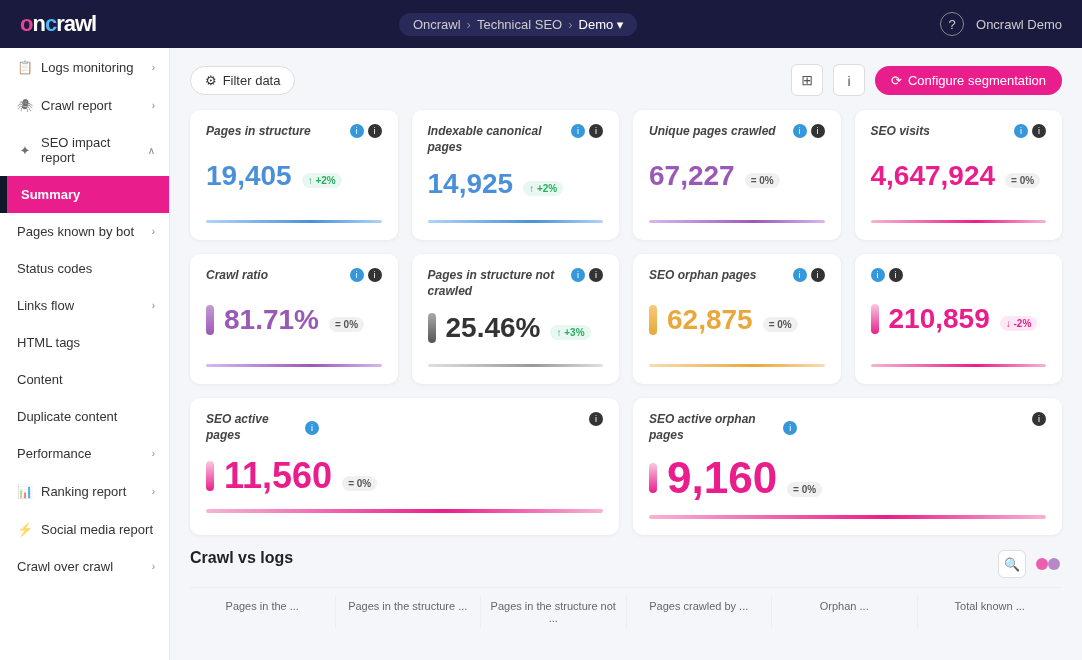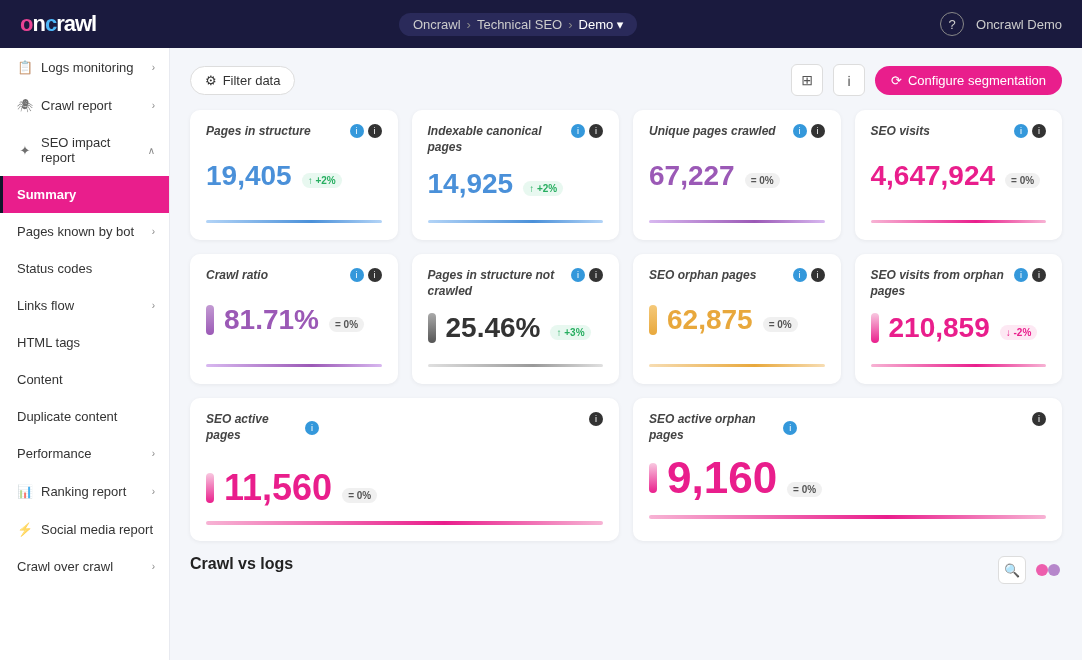--- a/index.html
+++ b/index.html
@@ -71,21 +71,21 @@
       padding: 11px 14px;
       font-size: 13px;
       color: #333;
       cursor: pointer;
       border-left: 3px solid transparent;
     }
     .sidebar-item.active {
       background: #e91e8c;
       color: white;
       font-weight: 600;
-      border-left: 3px solid #0f172a;
+      border-left: 7px solid #0f172a;
     }
     .sidebar-item .icon {
       width: 16px; height: 16px; margin-right: 8px; opacity: 0.7;
       display: inline-flex; align-items: center; justify-content: center;
     }
     .sidebar-item-inner { display: flex; align-items: center; }
     .chevron { font-size: 10px; color: #888; }
 
     
     .main {
@@ -543,21 +543,20 @@
           <span class="card-value val-orange">62,875</span>
           <span class="card-badge badge-gray">= 0%</span>
         </div>
         <div class="card-sparkline">
             <div class="sparkline-bar sp-orange"></div>
           </div>
       </div>
 
       <div class="card">
         <div class="card-header">
-          <span class="card-title">SEO visits from orphan pages</span>
           <div class="header-info-row">
             <span class="circle-info">i</span>
             <span class="circle-info-dark">i</span>
           </div>
         </div>
         <div class="card-value-row">
           <span class="card-thumb thumb-pink-light"></span>
           <span class="card-value val-pink">210,859</span>
           <span class="card-badge badge-red">↓ -2%</span>
         </div>
@@ -571,21 +570,21 @@
       <div class="card-wide">
         <div class="card-header">
           <div class="header-info-row">
             <span class="card-title">SEO active pages</span>
             <span class="circle-info">i</span>
           </div>
           <div class="header-info-row">
             <span class="circle-info-dark">i</span>
           </div>
         </div>
-        <div class="card-value-row" style="margin-top:24px;">
+        <div class="card-value-row" style="margin-top:12px;">
           <span class="card-thumb thumb-pink-light"></span>
           <span class="card-value val-pink" style="font-size:36px;">11,560</span>
           <span class="card-badge badge-gray" style="align-self:flex-end;margin-bottom:6px;">= 0%</span>
         </div>
         <div class="card-sparkline">
             <div class="sparkline-bar sp-pink" style="height:4px;"></div>
           </div>
       </div>
 
       <div class="card-wide">
@@ -615,16 +614,24 @@
         <div class="crawl-search">
           <div class="crawl-search-icon">🔍</div>
           <div class="crawl-segment-icon">
             <svg width="28" height="28" viewBox="0 0 28 28">
               <circle cx="8" cy="14" r="6" fill="#e91e8c" opacity="0.7"></circle>
               <circle cx="20" cy="14" r="6" fill="#9b59b6" opacity="0.7"></circle>
             </svg>
           </div>
         </div>
       </div>
+      <div class="crawl-cols">
+        <div class="crawl-col">Pages in the ...</div>
+        <div class="crawl-col">Pages in the structure ...</div>
+        <div class="crawl-col">Pages in the structure not ...</div>
+        <div class="crawl-col">Pages crawled by ...</div>
+        <div class="crawl-col">Orphan ...</div>
+        <div class="crawl-col">Total known ...</div>
+      </div>
     </div>
 
   </div>
 </div>
 
 </body></html>

